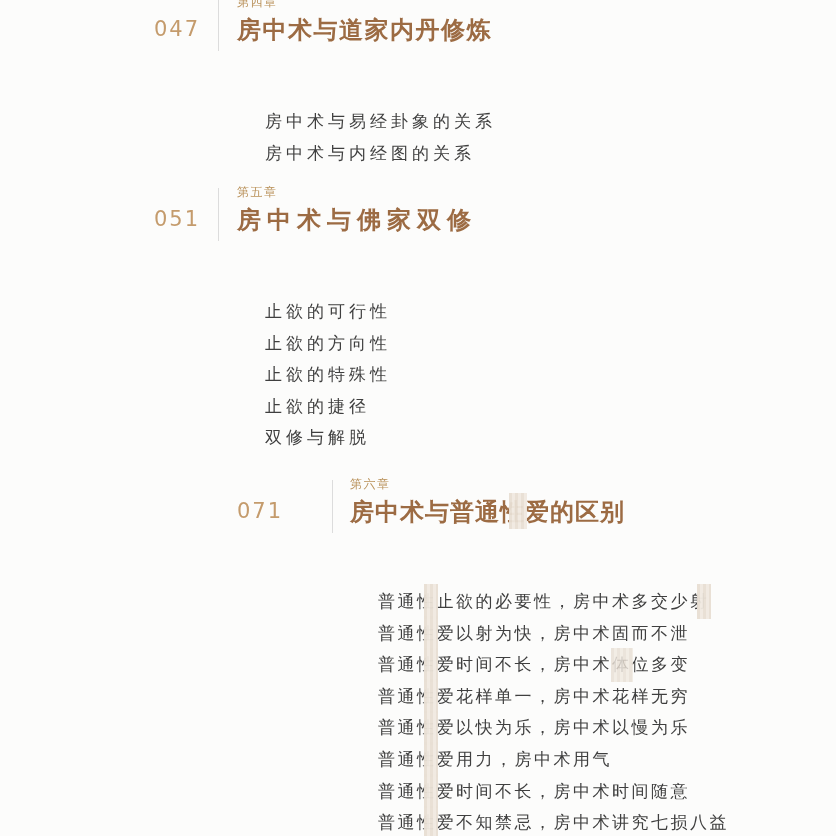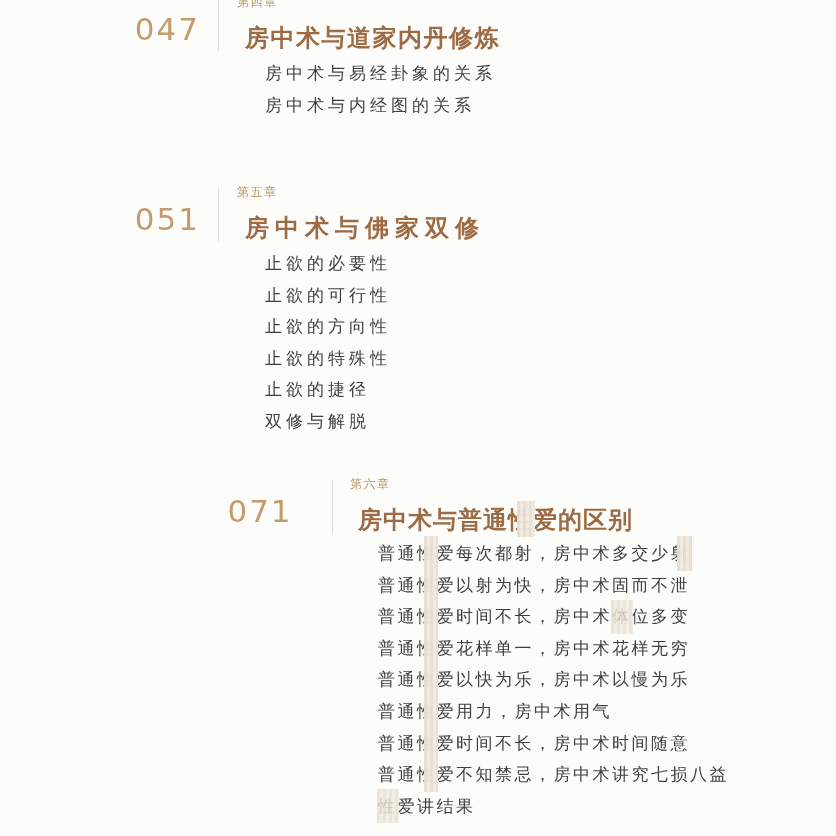--- a/index.html
+++ b/index.html
@@ -17,21 +17,21 @@
   .ch1 { top: 185px; }
   .ch2 { top: 477px; }
 
   .num {
     position: absolute;
     top: 18px;
     width: 110px;
     text-align: right;
     font-family: "DejaVu Sans", "Liberation Sans", sans-serif;
     font-weight: 400;
-    font-size: 31px;
+    font-size: 21px;
     line-height: 33px;
     color: #c49b6c;
     letter-spacing: 2px;
   }
   .ch0 .num, .ch1 .num { left: 90px; }
   .ch2 .num { left: 205px; text-align: center; }
 
   .divider {
     position: absolute;
     width: 1px;
@@ -49,32 +49,32 @@
     line-height: 14px;
     color: #b9915a;
     letter-spacing: 1.5px;
   }
   .ch0 .label, .ch1 .label { left: 237px; }
   .ch2 .label { left: 350px; text-align: right; }
 
   .title {
     position: absolute;
     top: 18px;
-    margin: 8px;
+    margin: 0;
     font-size: 24px;
     line-height: 33px;
     font-weight: bold;
     color: #9c6b43;
     white-space: nowrap;
   }
   .ch0 .title, .ch1 .title { left: 237px; letter-spacing: 1.5px; }
   .ch1 .title { letter-spacing: 6px; }
   .ch2 .title { left: 350px; letter-spacing: 1px; }
 
-  .items { position: absolute; }
+  .items { position: absolute; margin-top: 48px; }
   .ch0 .items, .ch1 .items { left: 265px; top: 63px; }
   .ch2 .items { left: 378px; top: 61px; }
 
   .item {
     font-size: 17px;
     line-height: 31.6px;
     color: #3f3f3f;
     white-space: nowrap;
   }
   .ch0 .item, .ch1 .item { letter-spacing: 4px; }
@@ -106,36 +106,35 @@
       <div class="item"><span>房中术与内经图的关系</span></div>
     </div>
 </section>
 
 <section class="chapter ch1">
   <span class="num">051</span>
   <span class="divider"></span>
   <div class="label">第五章</div>
   <h2 class="title"><span>房中术与佛家双修</span></h2>
   <div class="items">
-      <div class="item"><span>止欲的必要性</span></div>
       <div class="item"><span>止欲的可行性</span></div>
       <div class="item"><span>止欲的方向性</span></div>
       <div class="item"><span>止欲的特殊性</span></div>
       <div class="item"><span>止欲的捷径</span></div>
       <div class="item"><span>双修与解脱</span></div>
     </div>
 </section>
 
 <section class="chapter ch2">
   <span class="num">071</span>
   <span class="divider"></span>
   <div class="label">第六章</div>
   <h2 class="title"><span>房中术与普通</span><span class="cen part">性</span><span>爱的区别</span></h2>
   <div class="items">
-      <div class="item"><span>普通</span><span class="cen part">性</span><span>爱每次都射，房中术多交少</span><span class="cen part">射</span></div>
+      <div class="item"><span>普通</span><span class="cen part">性</span><span>止欲的必要性，房中术多交少</span><span class="cen part">射</span></div>
       <div class="item"><span>普通</span><span class="cen part">性</span><span>爱以射为快，房中术固而不泄</span></div>
       <div class="item"><span>普通</span><span class="cen part">性</span><span>爱时间不长，房中术</span><span class="cen full">体</span><span>位多变</span></div>
       <div class="item"><span>普通</span><span class="cen part">性</span><span>爱花样单一，房中术花样无穷</span></div>
       <div class="item"><span>普通</span><span class="cen part">性</span><span>爱以快为乐，房中术以慢为乐</span></div>
       <div class="item"><span>普通</span><span class="cen part">性</span><span>爱用力，房中术用气</span></div>
       <div class="item"><span>普通</span><span class="cen part">性</span><span>爱时间不长，房中术时间随意</span></div>
       <div class="item"><span>普通</span><span class="cen part">性</span><span>爱不知禁忌，房中术讲究七损八益</span></div>
       <div class="item"><span class="cen full">性</span><span>爱讲结果</span></div>
     </div>
 </section>

